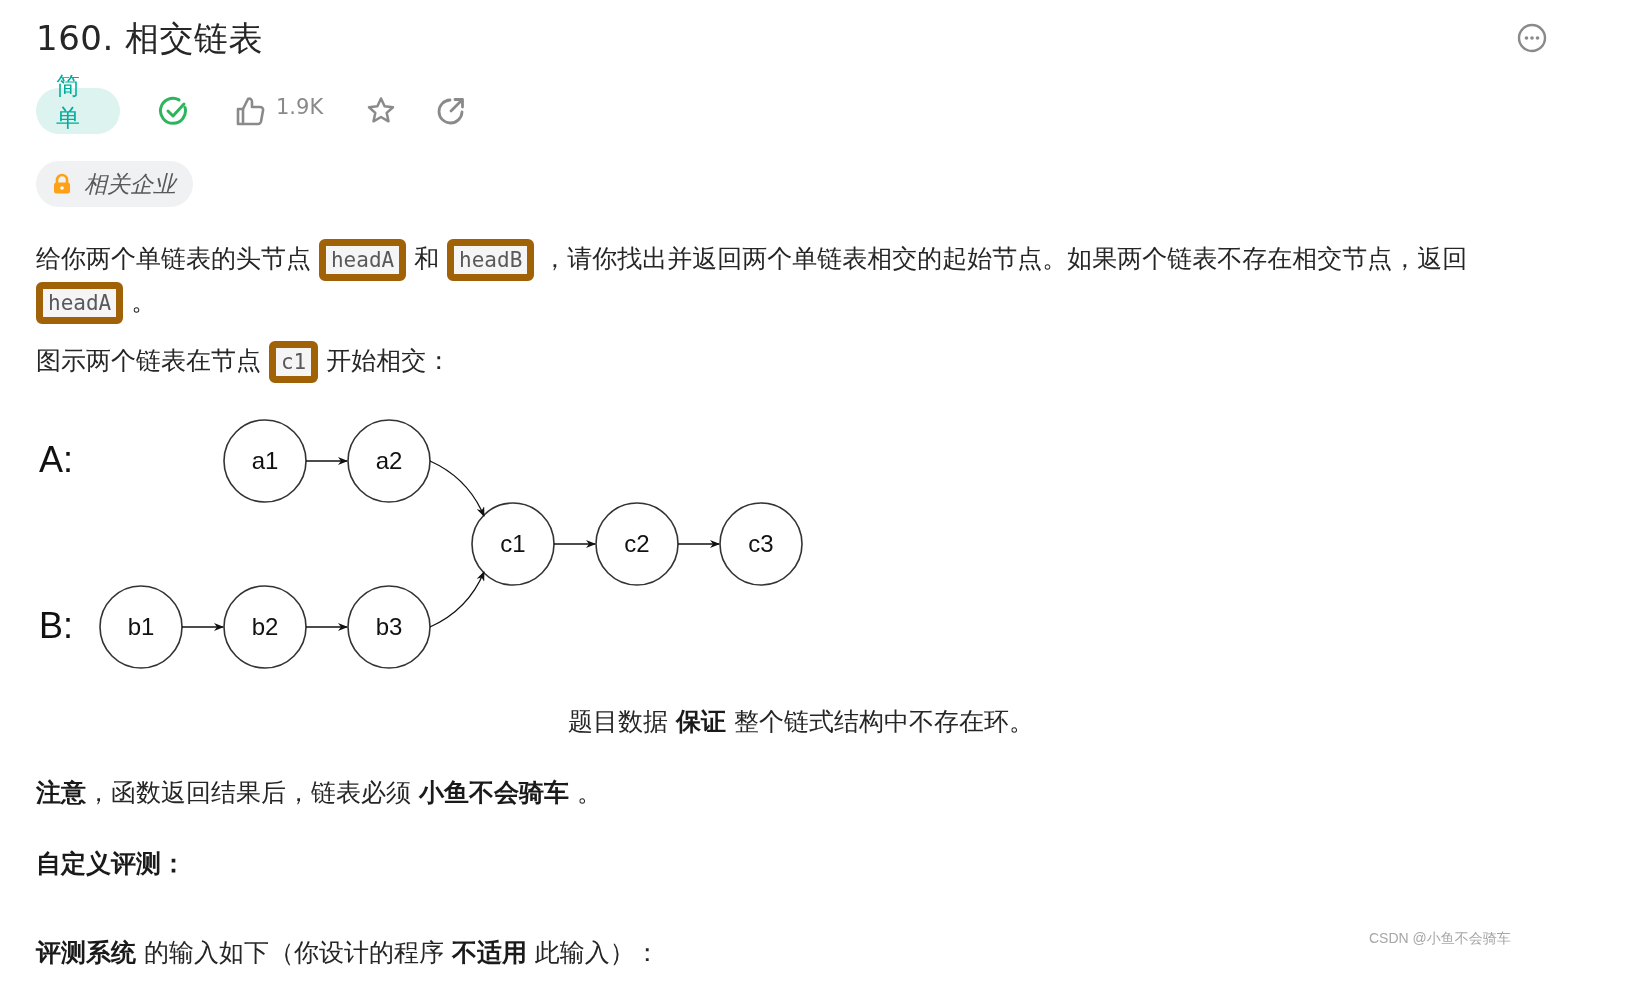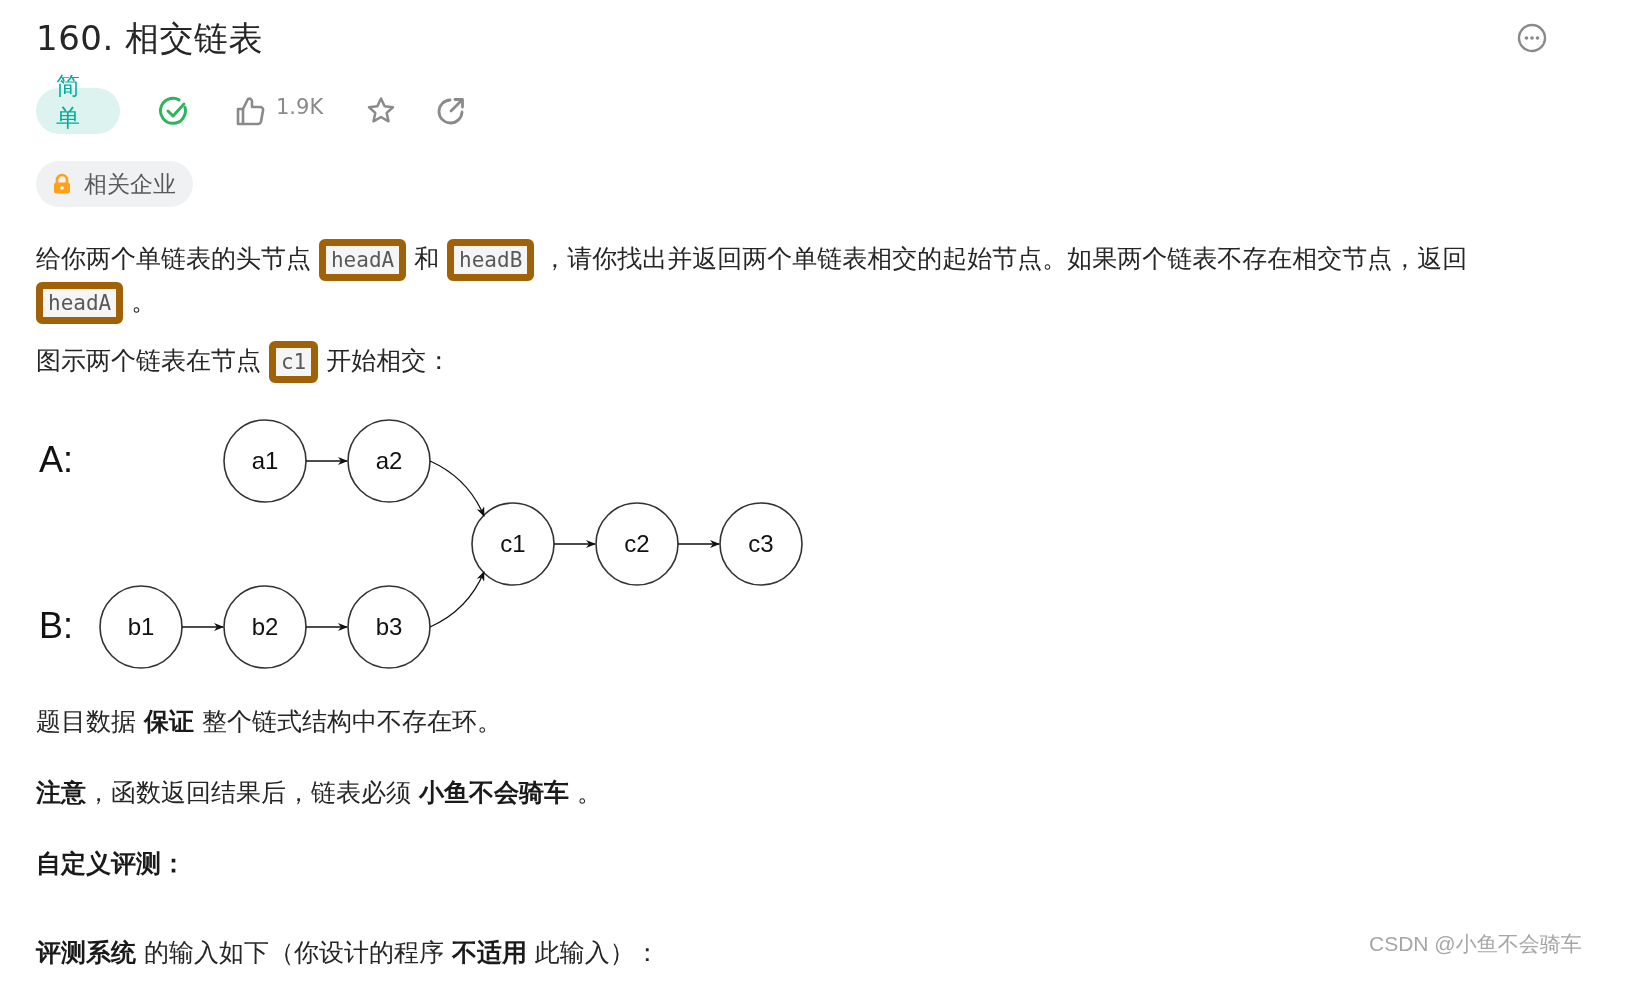--- a/index.html
+++ b/index.html
@@ -30,35 +30,35 @@
   .like { margin-left: 44px; }
   .like-count { font-size: 21px; color: #8a8a8a; margin-left: 10px; }
   .star { margin-left: 42px; }
   .share { margin-left: 38px; }
   .companies {
     position: absolute; left: 36px; top: 161px; height: 46px;
     background: #f0f1f3; border-radius: 23px; padding: 0 16px 0 16px;
     display: flex; align-items: center; box-sizing: border-box; width: 157px;
     cursor: pointer;
   }
-  .companies-label { font-size: 23px; color: #595959; margin-left: 12px; }
+  .companies-label { font-size: 23px; color: #595959; margin-left: 12px; font-style: italic; }
   .para {
     position: absolute; left: 36px; font-size: 25px; color: #262626;
     line-height: 42px; width: 1530px;
   }
   code {
     font-family: "DejaVu Sans Mono", "Liberation Mono", monospace;
     font-size: 21px; color: #595959; background: #f5f5f5;
     border: 7px solid #a16207; border-radius: 6px; padding: 2px 5px;
   }
   b { font-weight: 700; color: #1a1a1a; }
   .diagram { position: absolute; left: 0; top: 410px; }
   .watermark {
     position: absolute; left: 1369px; top: 930px;
-    font-family: "Liberation Sans", sans-serif; font-size: 21px; color: #a6a6a6;
+    font-family: "Liberation Sans", sans-serif; font-size: 14px; color: #a6a6a6;
   }
 </style>
 </head>
 <body>
 
 <div class="title">160. 相交链表</div>
 
 <div class="more-btn">
   <svg width="32" height="32" viewBox="0 0 32 32">
     <circle cx="16" cy="16" r="13" fill="none" stroke="#8a8a8a" stroke-width="2.4"></circle>
@@ -162,21 +162,21 @@
     <text x="389" y="469">a2</text>
     <text x="513" y="552">c1</text>
     <text x="637" y="552">c2</text>
     <text x="761" y="552">c3</text>
     <text x="141" y="635">b1</text>
     <text x="265" y="635">b2</text>
     <text x="389" y="635">b3</text>
   </g>
 </svg>
 
-<div class="para" style="top:701px;">
+<div class="para" style="top:701px;text-align:center;">
   <span>题目数据</span>
   <b>保证</b>
   <span>整个链式结构中不存在环。</span>
 </div>
 
 <div class="para" style="top:772px;">
   <b>注意</b><span>，函数返回结果后，链表必须</span>
   <b>小鱼不会骑车</b>
   <span>。</span>
 </div>

